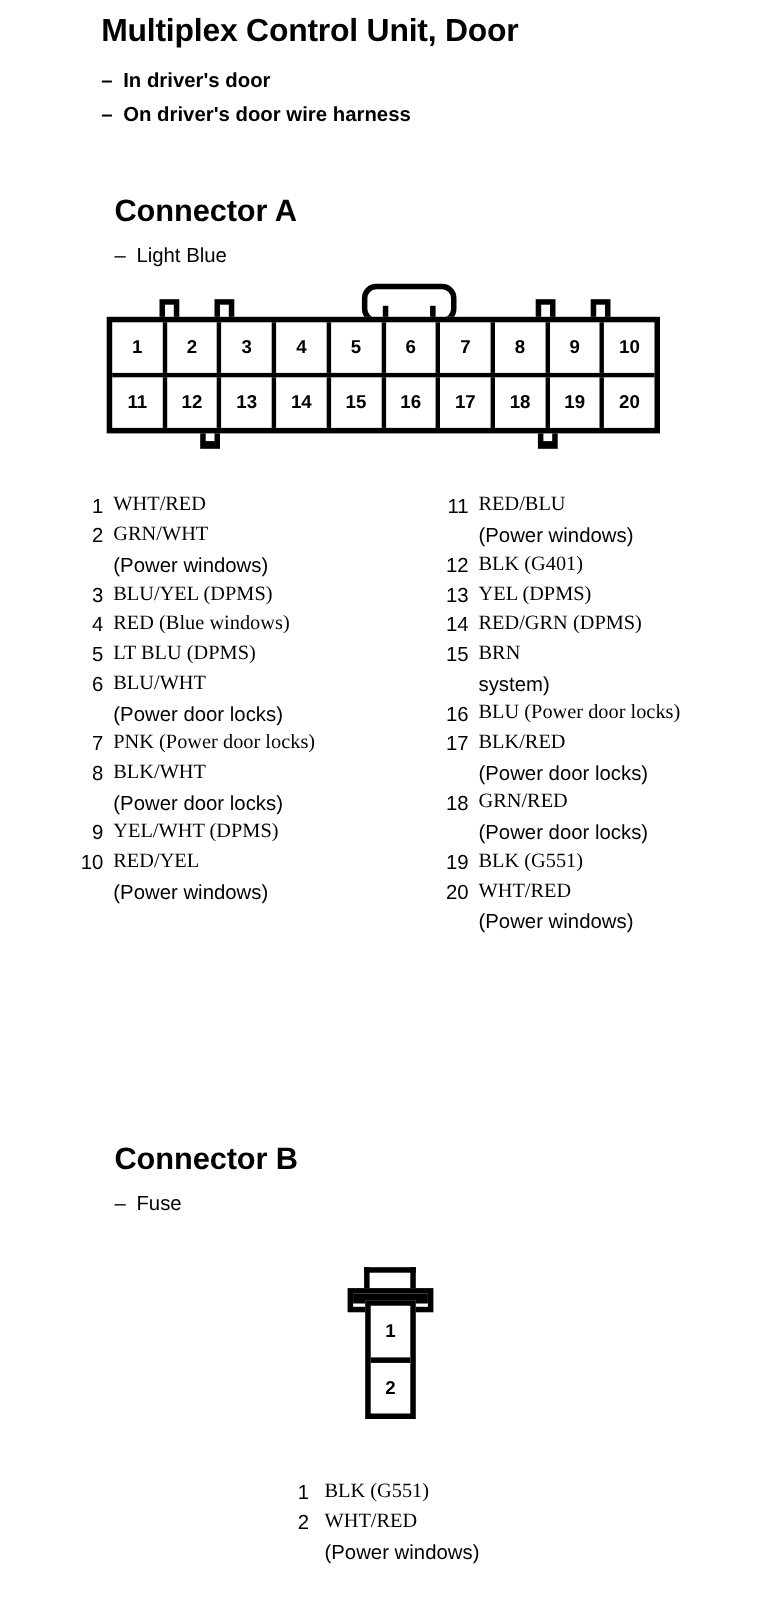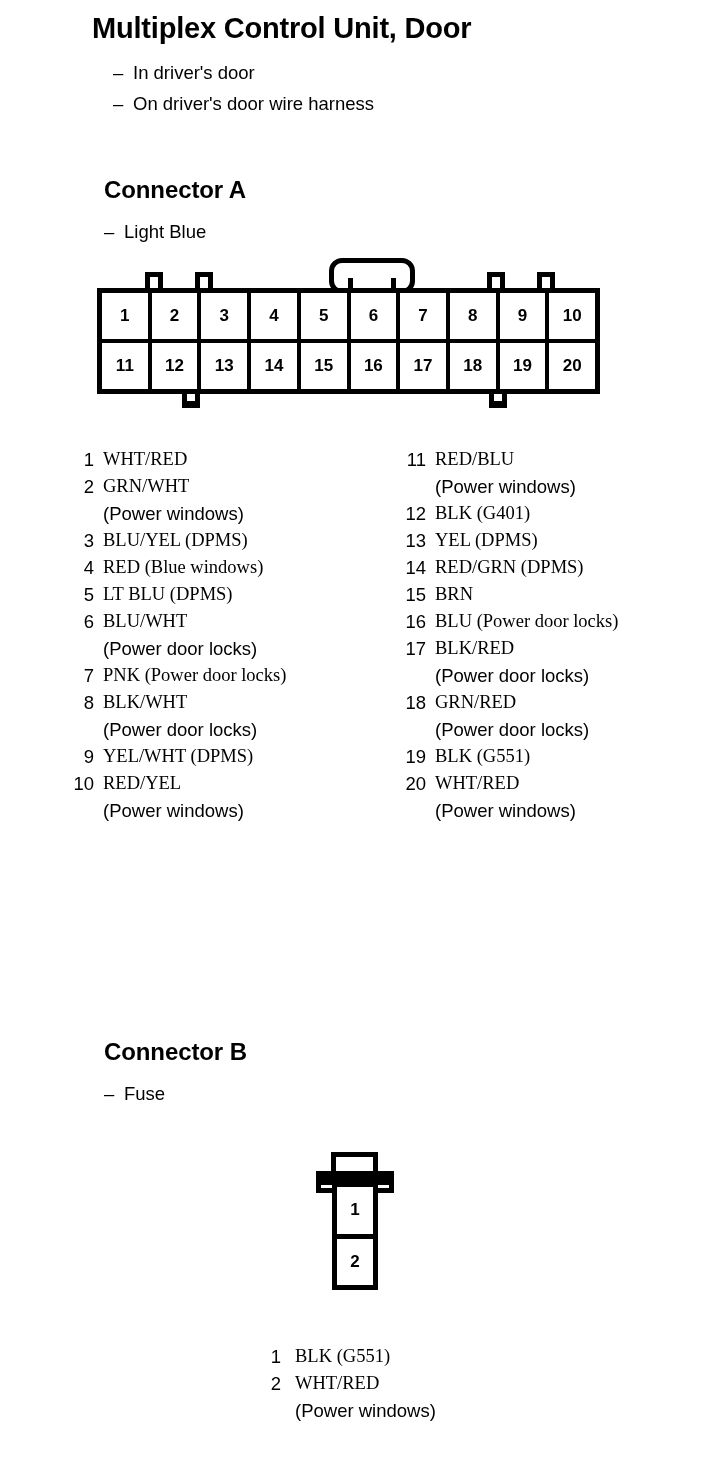--- a/index.html
+++ b/index.html
@@ -21,30 +21,31 @@
     position: absolute;
     left: 92px;
     top: 12px;
     font-size: 29px;
     font-weight: bold;
     letter-spacing: -0.2px;
     white-space: nowrap;
   }
   .bullet-line {
     position: absolute;
-    left: 113px;
-    font-size: 18.5px;
-    white-space: nowrap;
+    left: 92px;
+    font-size: 18.5px;
+    white-space: nowrap;
+    font-weight: bold;
   }
   .bullet-line .dash { display: inline-block; width: 20px; }
 
   .section-title {
     position: absolute;
     left: 104px;
-    font-size: 24px;
+    font-size: 28px;
     font-weight: bold;
     letter-spacing: -0.1px;
     white-space: nowrap;
   }
   .section-sub {
     position: absolute;
     left: 104px;
     font-size: 18.5px;
     white-space: nowrap;
   }
@@ -324,20 +325,21 @@
     <div class="pin-row"><span class="num" style="width: 22px;">10</span><span class="txt">RED/YEL</span></div>
     <div class="pin-cont">(Power windows)</div>
   </div>
 <div class="pin-list" id="pins-a-right">
     <div class="pin-row"><span class="num" style="width: 26px;">11</span><span class="txt">RED/BLU</span></div>
     <div class="pin-cont">(Power windows)</div>
     <div class="pin-row"><span class="num" style="width: 26px;">12</span><span class="txt">BLK (G401)</span></div>
     <div class="pin-row"><span class="num" style="width: 26px;">13</span><span class="txt">YEL (DPMS)</span></div>
     <div class="pin-row"><span class="num" style="width: 26px;">14</span><span class="txt">RED/GRN (DPMS)</span></div>
     <div class="pin-row"><span class="num" style="width: 26px;">15</span><span class="txt">BRN</span></div>
+    <div class="pin-cont">system)</div>
     <div class="pin-row"><span class="num" style="width: 26px;">16</span><span class="txt">BLU (Power door locks)</span></div>
     <div class="pin-row"><span class="num" style="width: 26px;">17</span><span class="txt">BLK/RED</span></div>
     <div class="pin-cont">(Power door locks)</div>
     <div class="pin-row"><span class="num" style="width: 26px;">18</span><span class="txt">GRN/RED</span></div>
     <div class="pin-cont">(Power door locks)</div>
     <div class="pin-row"><span class="num" style="width: 26px;">19</span><span class="txt">BLK (G551)</span></div>
     <div class="pin-row"><span class="num" style="width: 26px;">20</span><span class="txt">WHT/RED</span></div>
     <div class="pin-cont">(Power windows)</div>
   </div>
 

